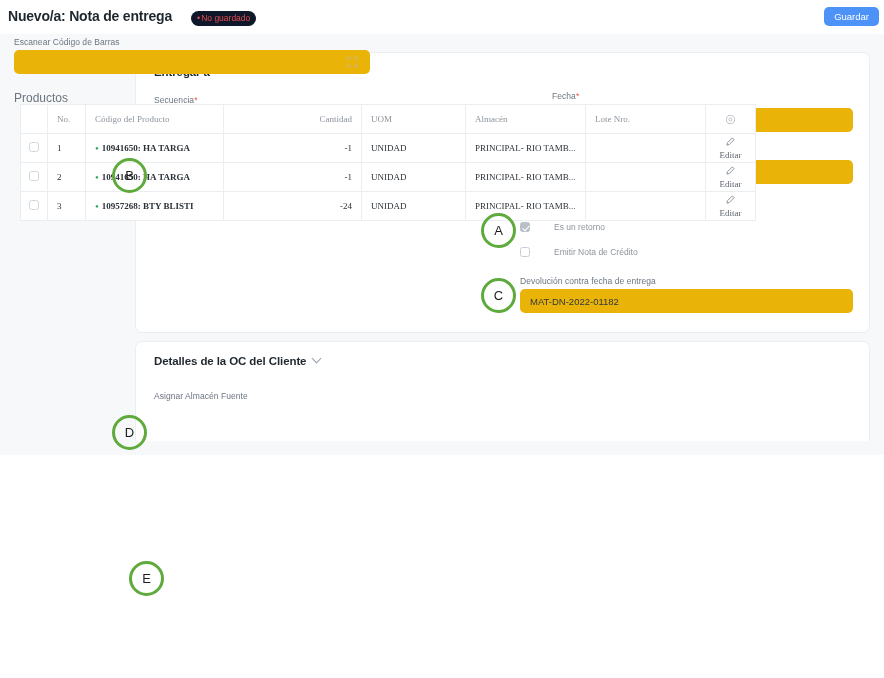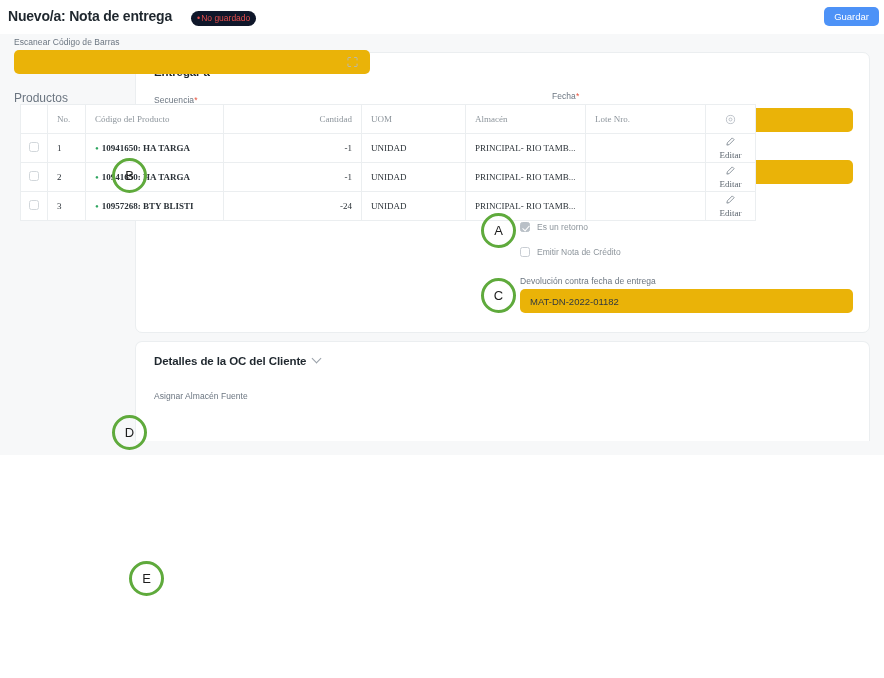--- a/index.html
+++ b/index.html
@@ -70,21 +70,21 @@
     width:9px; height:14px; display:flex; flex-direction:column;
     align-items:center; justify-content:center; gap:2px;
   }
   .stepper i { display:block; width:0;height:0;border-left:3px solid transparent;border-right:3px solid transparent; }
   .stepper i.up   { border-bottom:3.5px solid #b8bec5; }
   .stepper i.down { border-top:3.5px solid #b8bec5; }
 
   .scan-icon { position:absolute; right:11px; top:50%; transform:translateY(-50%); width:11px; height:11px; }
 
   
-  .cbrow { position:absolute; display:flex; align-items:center; gap:7px; }
+  .cbrow { position:absolute; display:flex; align-items:center; gap:24px; }
   .cbox {
     width:10px; height:10px; border-radius:2.5px; border:1px solid #c8cdd3; background:#fff;
     flex:none; position:relative;
   }
   .cbox.checked { background:#4d92f7; border-color:#4d92f7; }
   .cbox.checked.disabled { background:#b9c0c7; border-color:#b9c0c7; }
   .cbox.checked:after {
     content:""; position:absolute; left:3px; top:0.5px; width:3px; height:6px;
     border:solid #fff; border-width:0 1.4px 1.4px 0; transform:rotate(42deg);
   }

